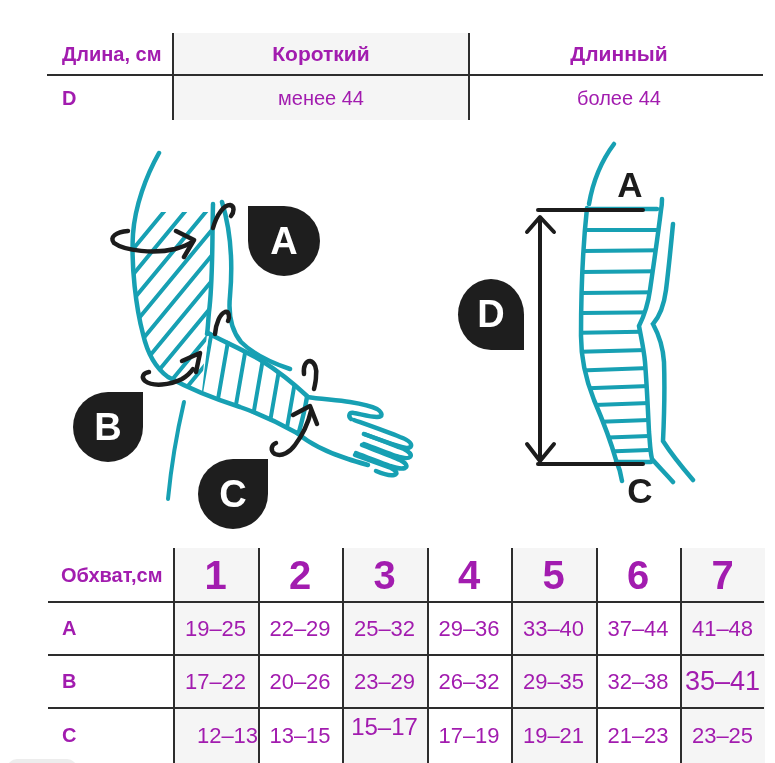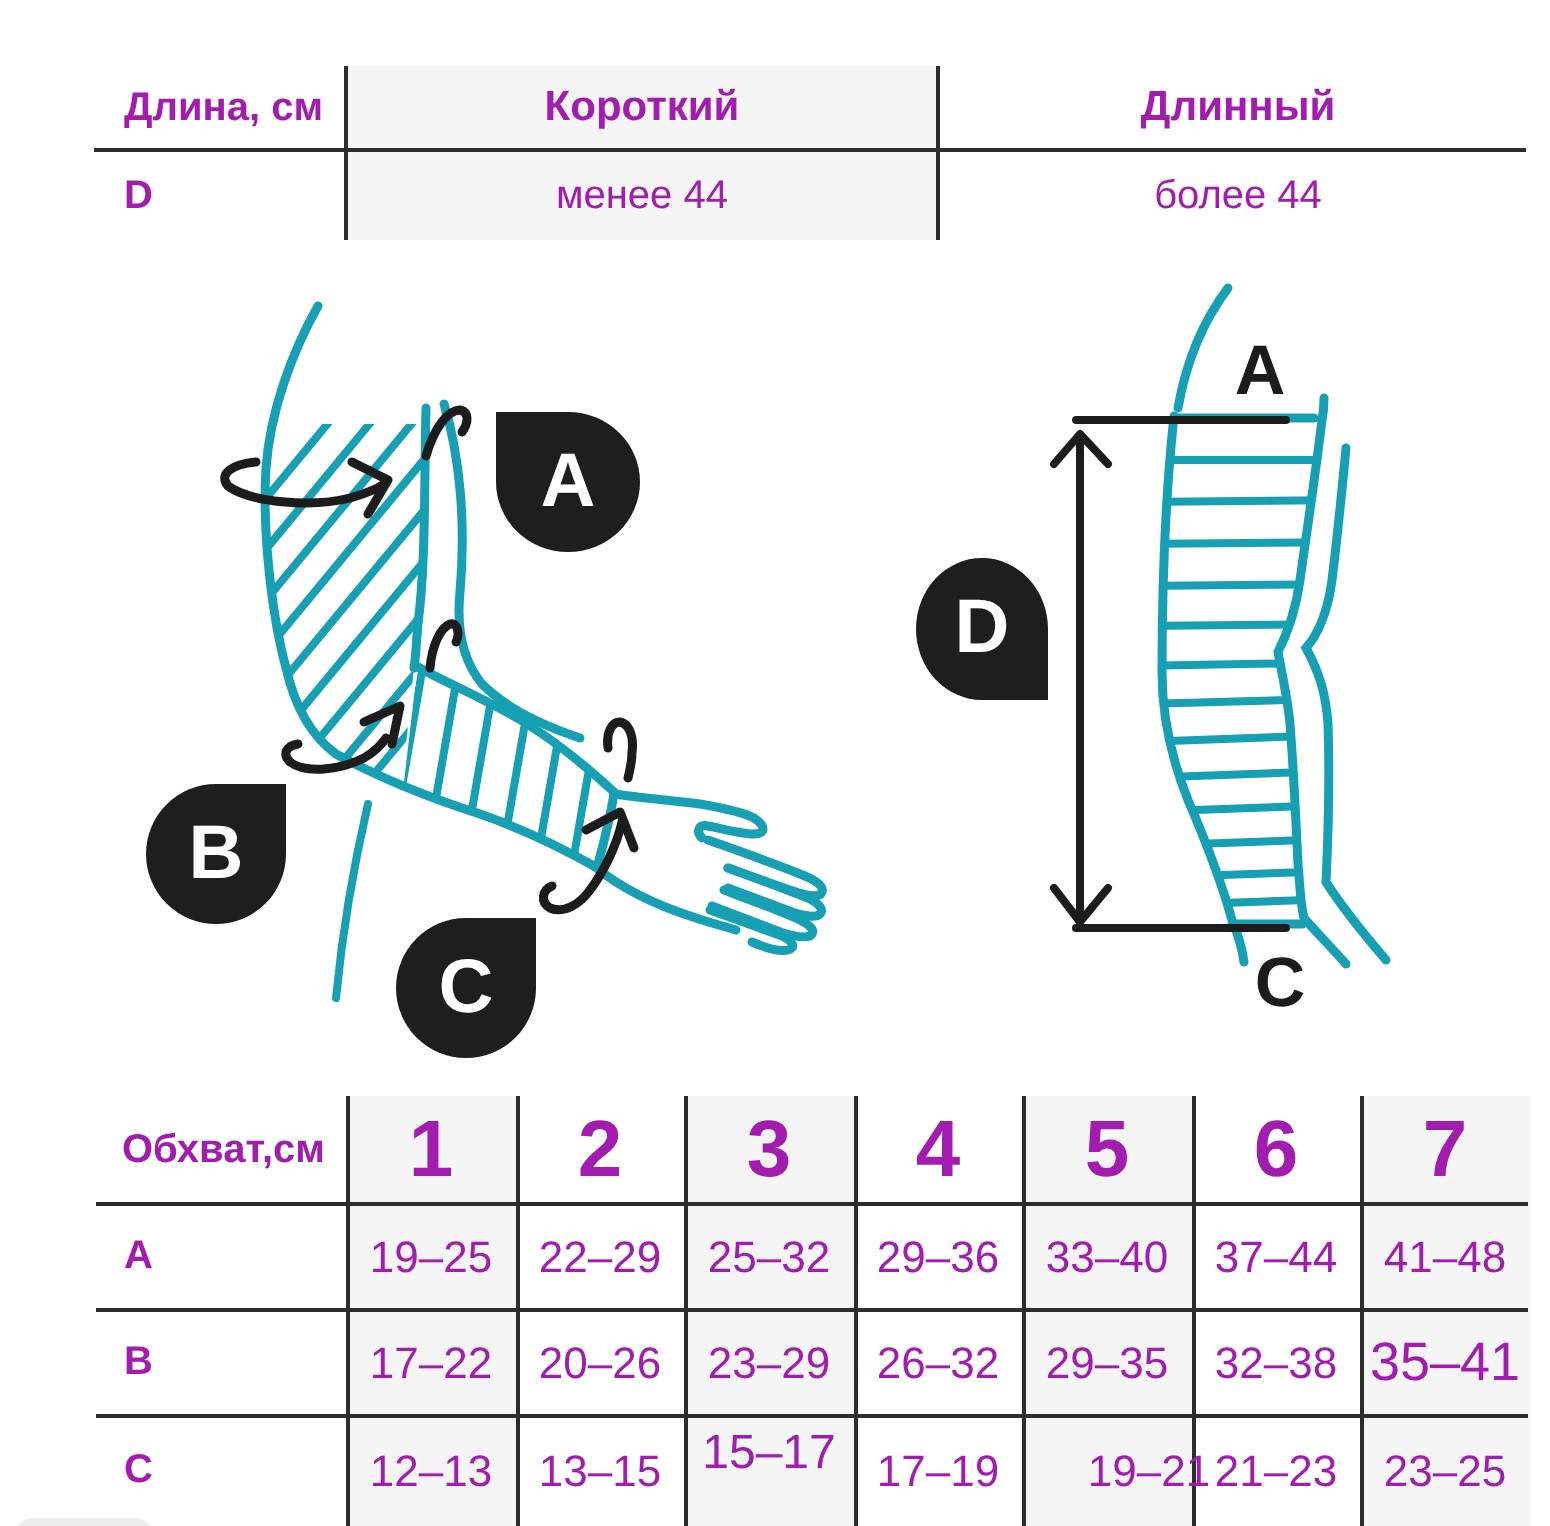--- a/index.html
+++ b/index.html
@@ -69,25 +69,25 @@
   <div class="cell b left" style="left:14px;top:107px;width:111px;height:53px;font-size:20px;">B</div>
   <div class="cell" style="left:125px;top:107px;width:85px;height:53px;font-size:22px;">17–22</div>
   <div class="cell" style="left:210px;top:107px;width:84px;height:53px;font-size:22px;">20–26</div>
   <div class="cell" style="left:294px;top:107px;width:85px;height:53px;font-size:22px;">23–29</div>
   <div class="cell" style="left:379px;top:107px;width:84px;height:53px;font-size:22px;">26–32</div>
   <div class="cell" style="left:463px;top:107px;width:85px;height:53px;font-size:22px;">29–35</div>
   <div class="cell" style="left:548px;top:107px;width:84px;height:53px;font-size:22px;">32–38</div>
   <div class="cell" style="left:632px;top:107px;width:85px;height:53px;font-size:27px;">35–41</div>
 
   <div class="cell b left" style="left:14px;top:160px;width:111px;height:55px;font-size:20px;">C</div>
-  <div class="cell" style="left:125px;top:160px;width:85px;height:55px;font-size:22px;">12–13</div>
+  <div class="cell" style="left:125px;top:160px;width:85px;height:55px;font-size:22px;padding-left:12px;">12–13</div>
   <div class="cell" style="left:210px;top:160px;width:84px;height:55px;font-size:22px;">13–15</div>
   <div class="cell" style="left:294px;top:160px;width:85px;height:38px;font-size:24px;">15–17</div>
   <div class="cell" style="left:379px;top:160px;width:84px;height:55px;font-size:22px;">17–19</div>
-  <div class="cell" style="left:463px;top:160px;width:85px;height:55px;font-size:22px;margin-left:21px;">19–21</div>
+  <div class="cell" style="left:463px;top:160px;width:85px;height:55px;font-size:22px;">19–21</div>
   <div class="cell" style="left:548px;top:160px;width:84px;height:55px;font-size:22px;">21–23</div>
   <div class="cell" style="left:632px;top:160px;width:85px;height:55px;font-size:22px;">23–25</div>
 </div>
 
 <div class="abs" style="left:7px;top:759px;width:70px;height:20px;border-radius:10px;background:#ededed;"></div>
 
 <div class="pin" style="left:248px;top:206px;width:72px;height:70px;border-radius:0 50% 50% 50%;font-size:38px;">A</div>
 <div class="pin" style="left:73px;top:392px;width:70px;height:70px;border-radius:50% 0 50% 50%;font-size:38px;">B</div>
 <div class="pin" style="left:198px;top:459px;width:70px;height:70px;border-radius:50% 0 50% 50%;font-size:38px;">C</div>
 <div class="pin" style="left:458px;top:279px;width:66px;height:71px;border-radius:50% 50% 0 50%;font-size:38px;">D</div>

